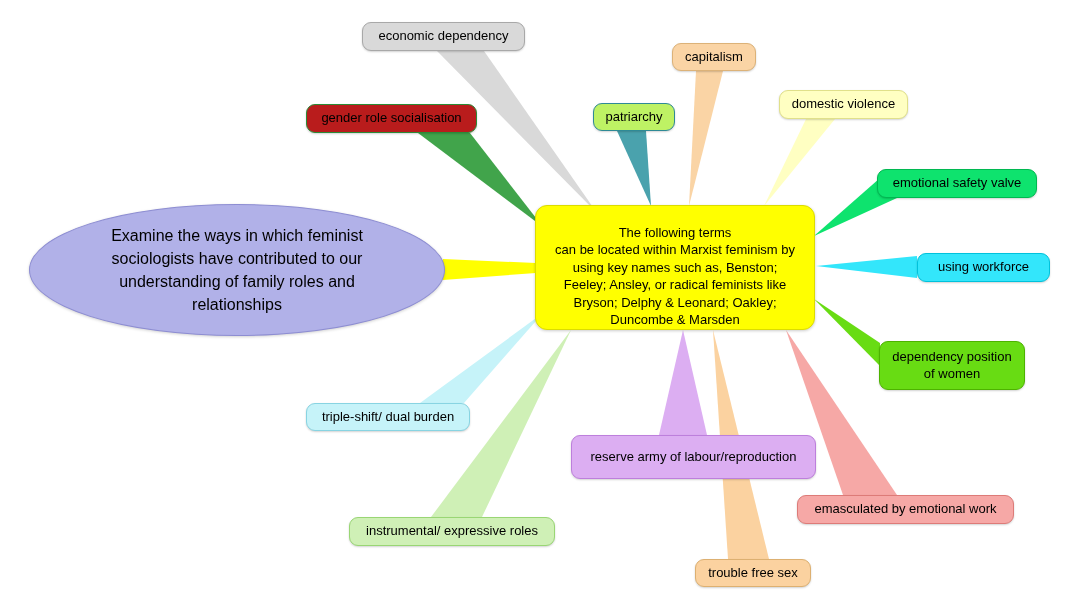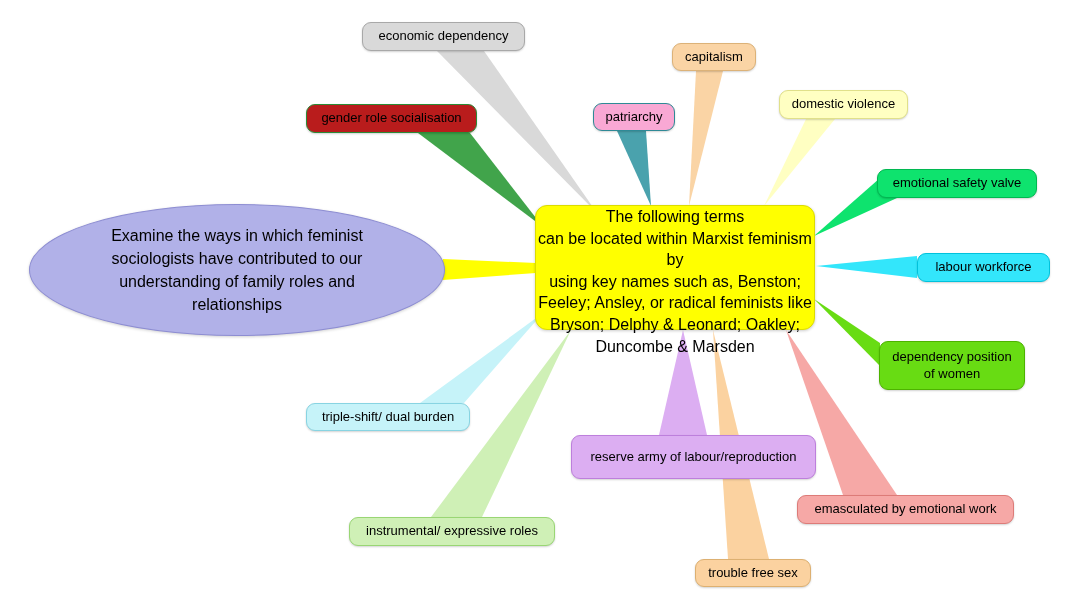--- a/index.html
+++ b/index.html
@@ -31,27 +31,27 @@
     text-align: center;
     line-height: 1.25;
     padding: 2px 6px;
   }
   .node-label { white-space: pre-line; }
   .center-node {
     position: absolute;
     left: 535px; top: 205px;
     width: 280px; height: 125px;
     display: flex;
-    align-items: flex-start;
+    align-items: flex-end;
     justify-content: center;
     border: 1px solid #dcdc00;
     border-radius: 12px;
     box-sizing: border-box;
     box-shadow: 0 1px 3px rgba(0,0,0,0.2);
-    font-size: 16px;
+    font-size: 13px;
     text-align: center;
     line-height: 1.35;
   }
   .root-ellipse {
     position: absolute;
     left: 29px; top: 204px;
     width: 416px; height: 132px;
     display: flex;
     align-items: center;
     justify-content: center;
@@ -111,30 +111,30 @@
   </div>
 
   <div class="node" style="left: 779px; top: 90px; width: 129px; height: 29px; background-color: rgb(255, 255, 194); border-color: rgb(224, 224, 138);">
     <span class="node-label">domestic violence</span>
   </div>
 
   <div class="node" style="left: 306px; top: 104px; width: 171px; height: 29px; background-color: #b91c1c; border-color: rgb(44, 138, 54);">
     <span class="node-label">gender role socialisation</span>
   </div>
 
-  <div class="node" style="left: 593px; top: 103px; width: 82px; height: 28px; background-color: #f9a8d4; border-color: rgb(47, 138, 150);">
+  <div class="node" style="left: 593px; top: 103px; width: 82px; height: 28px; background-color: #bef264; border-color: rgb(47, 138, 150);">
     <span class="node-label">patriarchy</span>
   </div>
 
   <div class="node" style="left: 877px; top: 169px; width: 160px; height: 29px; background-color: rgb(14, 227, 110); border-color: rgb(0, 184, 81);">
     <span class="node-label">emotional safety valve</span>
   </div>
 
   <div class="node" style="left: 917px; top: 253px; width: 133px; height: 29px; background-color: rgb(51, 230, 251); border-color: rgb(0, 194, 220);">
-    <span class="node-label">labour workforce</span>
+    <span class="node-label">using workforce</span>
   </div>
 
   <div class="node" style="left: 879px; top: 341px; width: 146px; height: 49px; background-color: rgb(104, 220, 19); border-color: rgb(77, 179, 0);">
     <span class="node-label">dependency position of women</span>
   </div>
 
   <div class="node" style="left: 306px; top: 403px; width: 164px; height: 28px; background-color: rgb(198, 243, 249); border-color: rgb(136, 212, 226);">
     <span class="node-label">triple-shift/ dual burden</span>
   </div>
 

